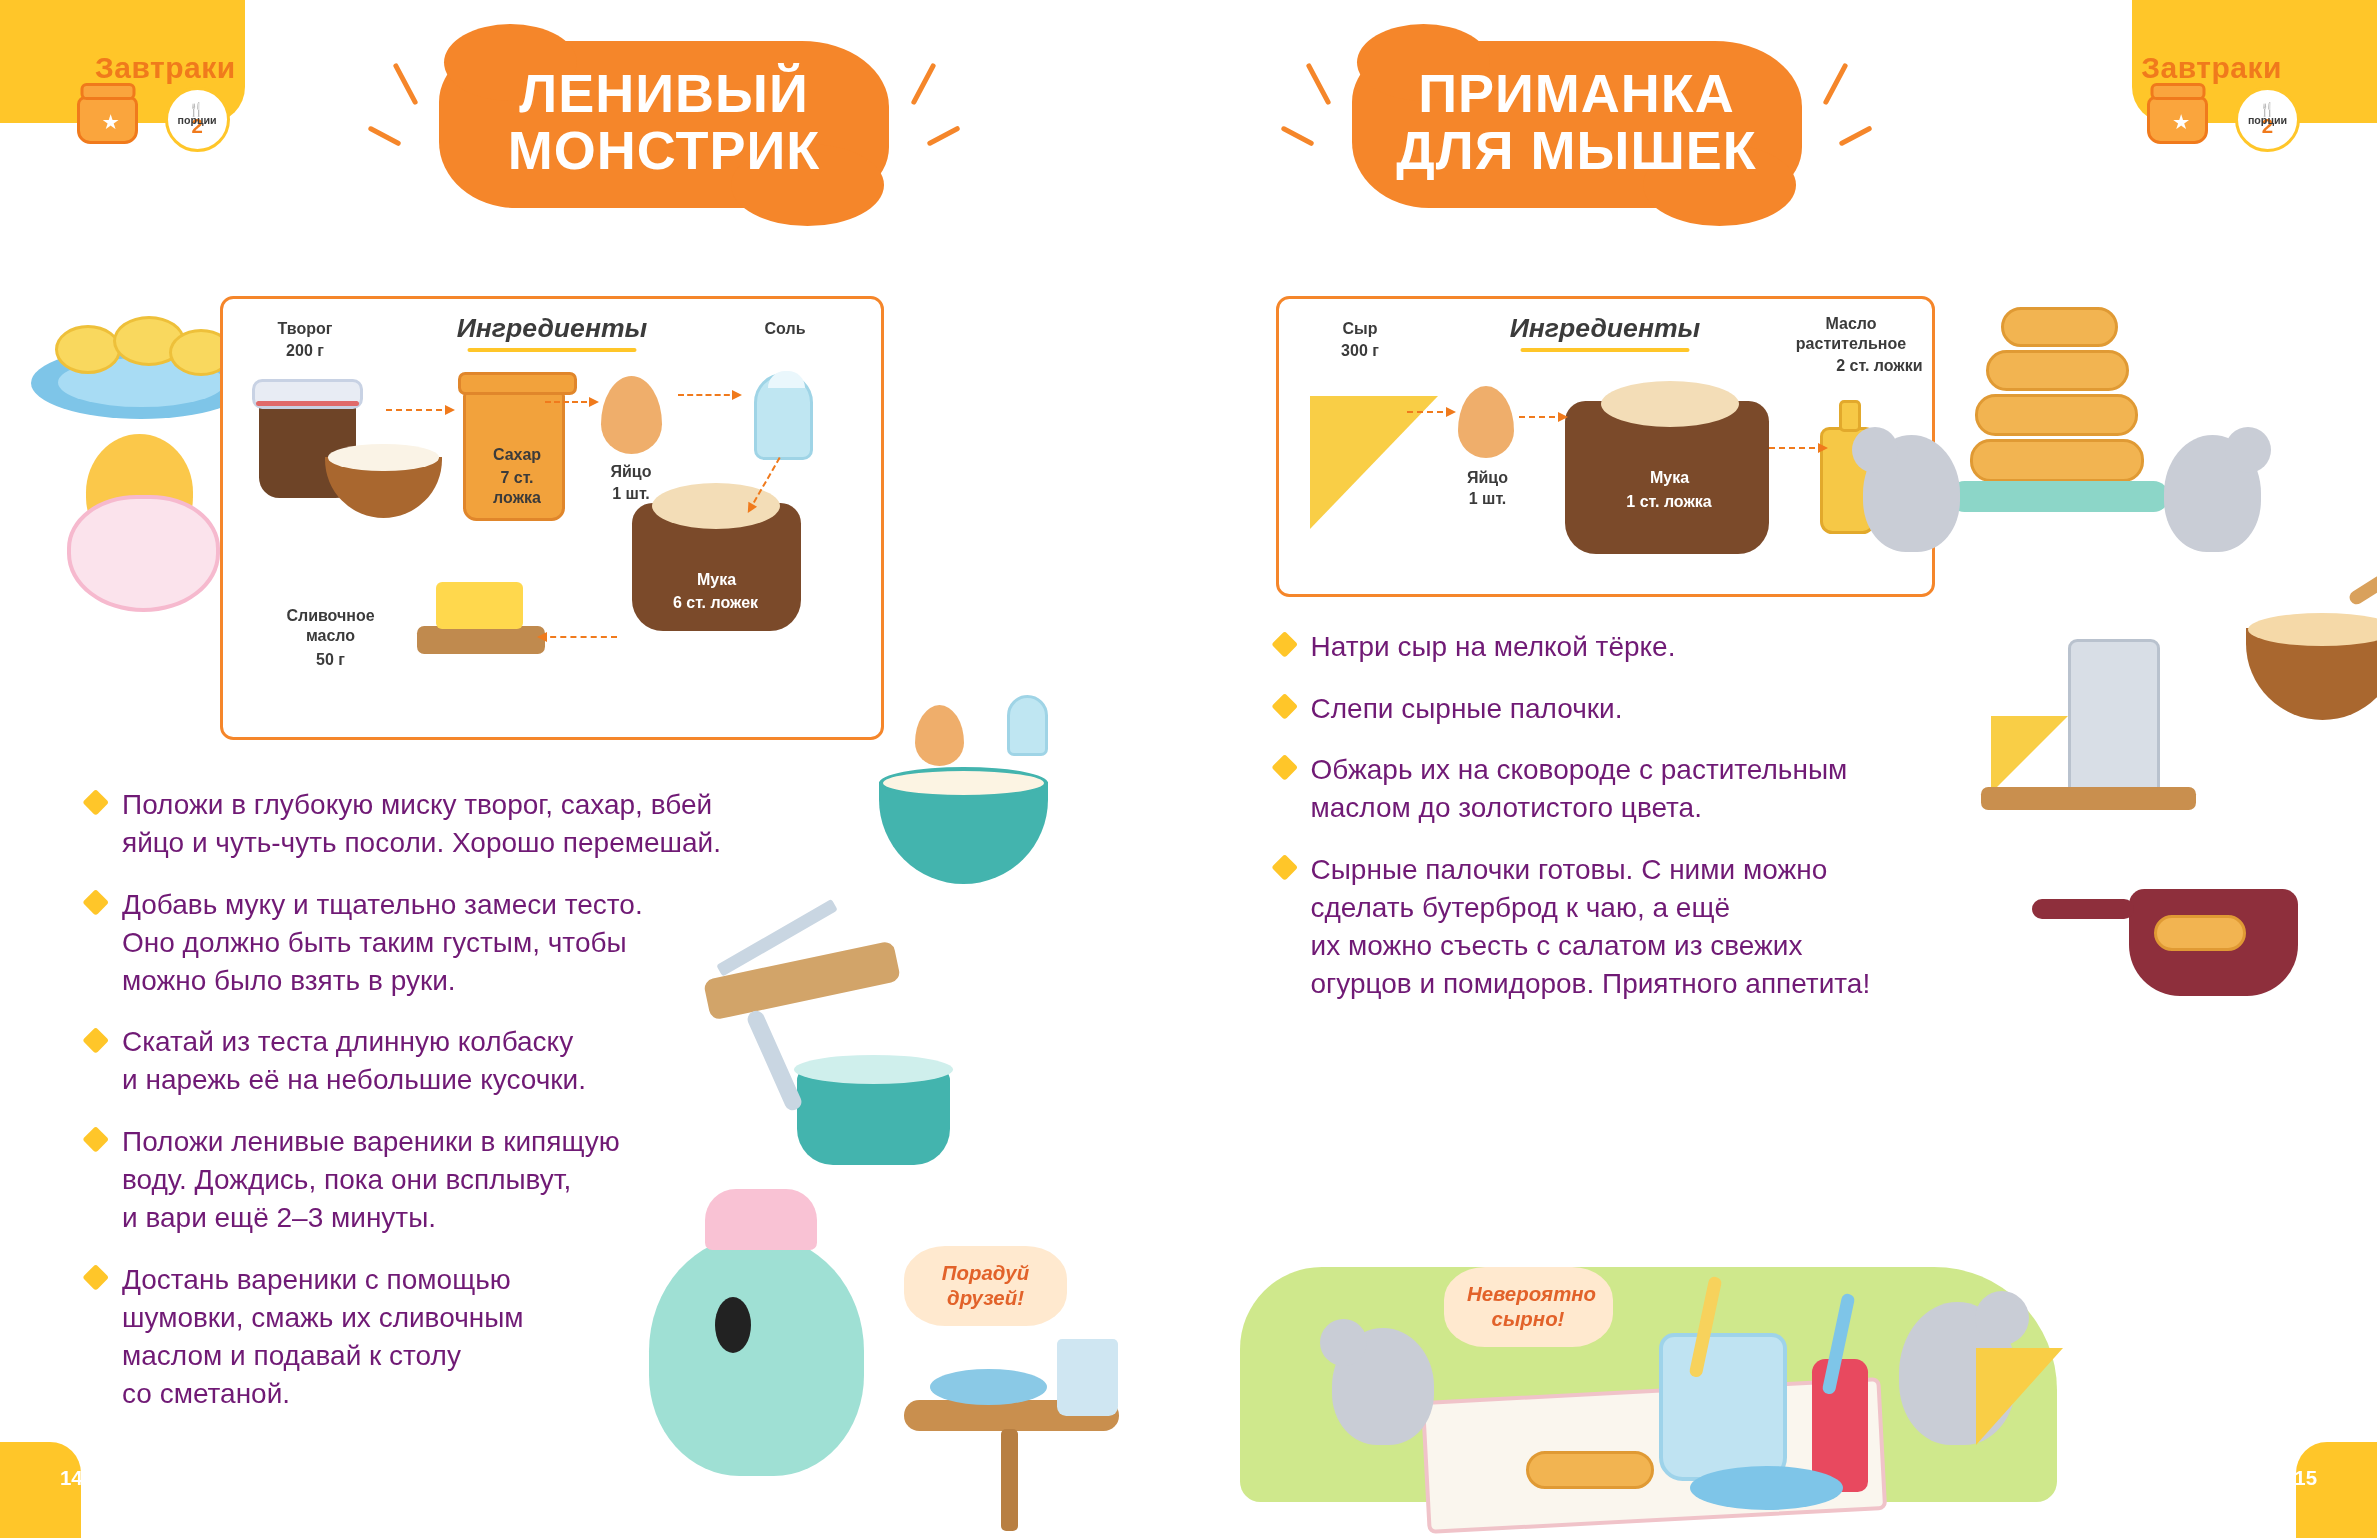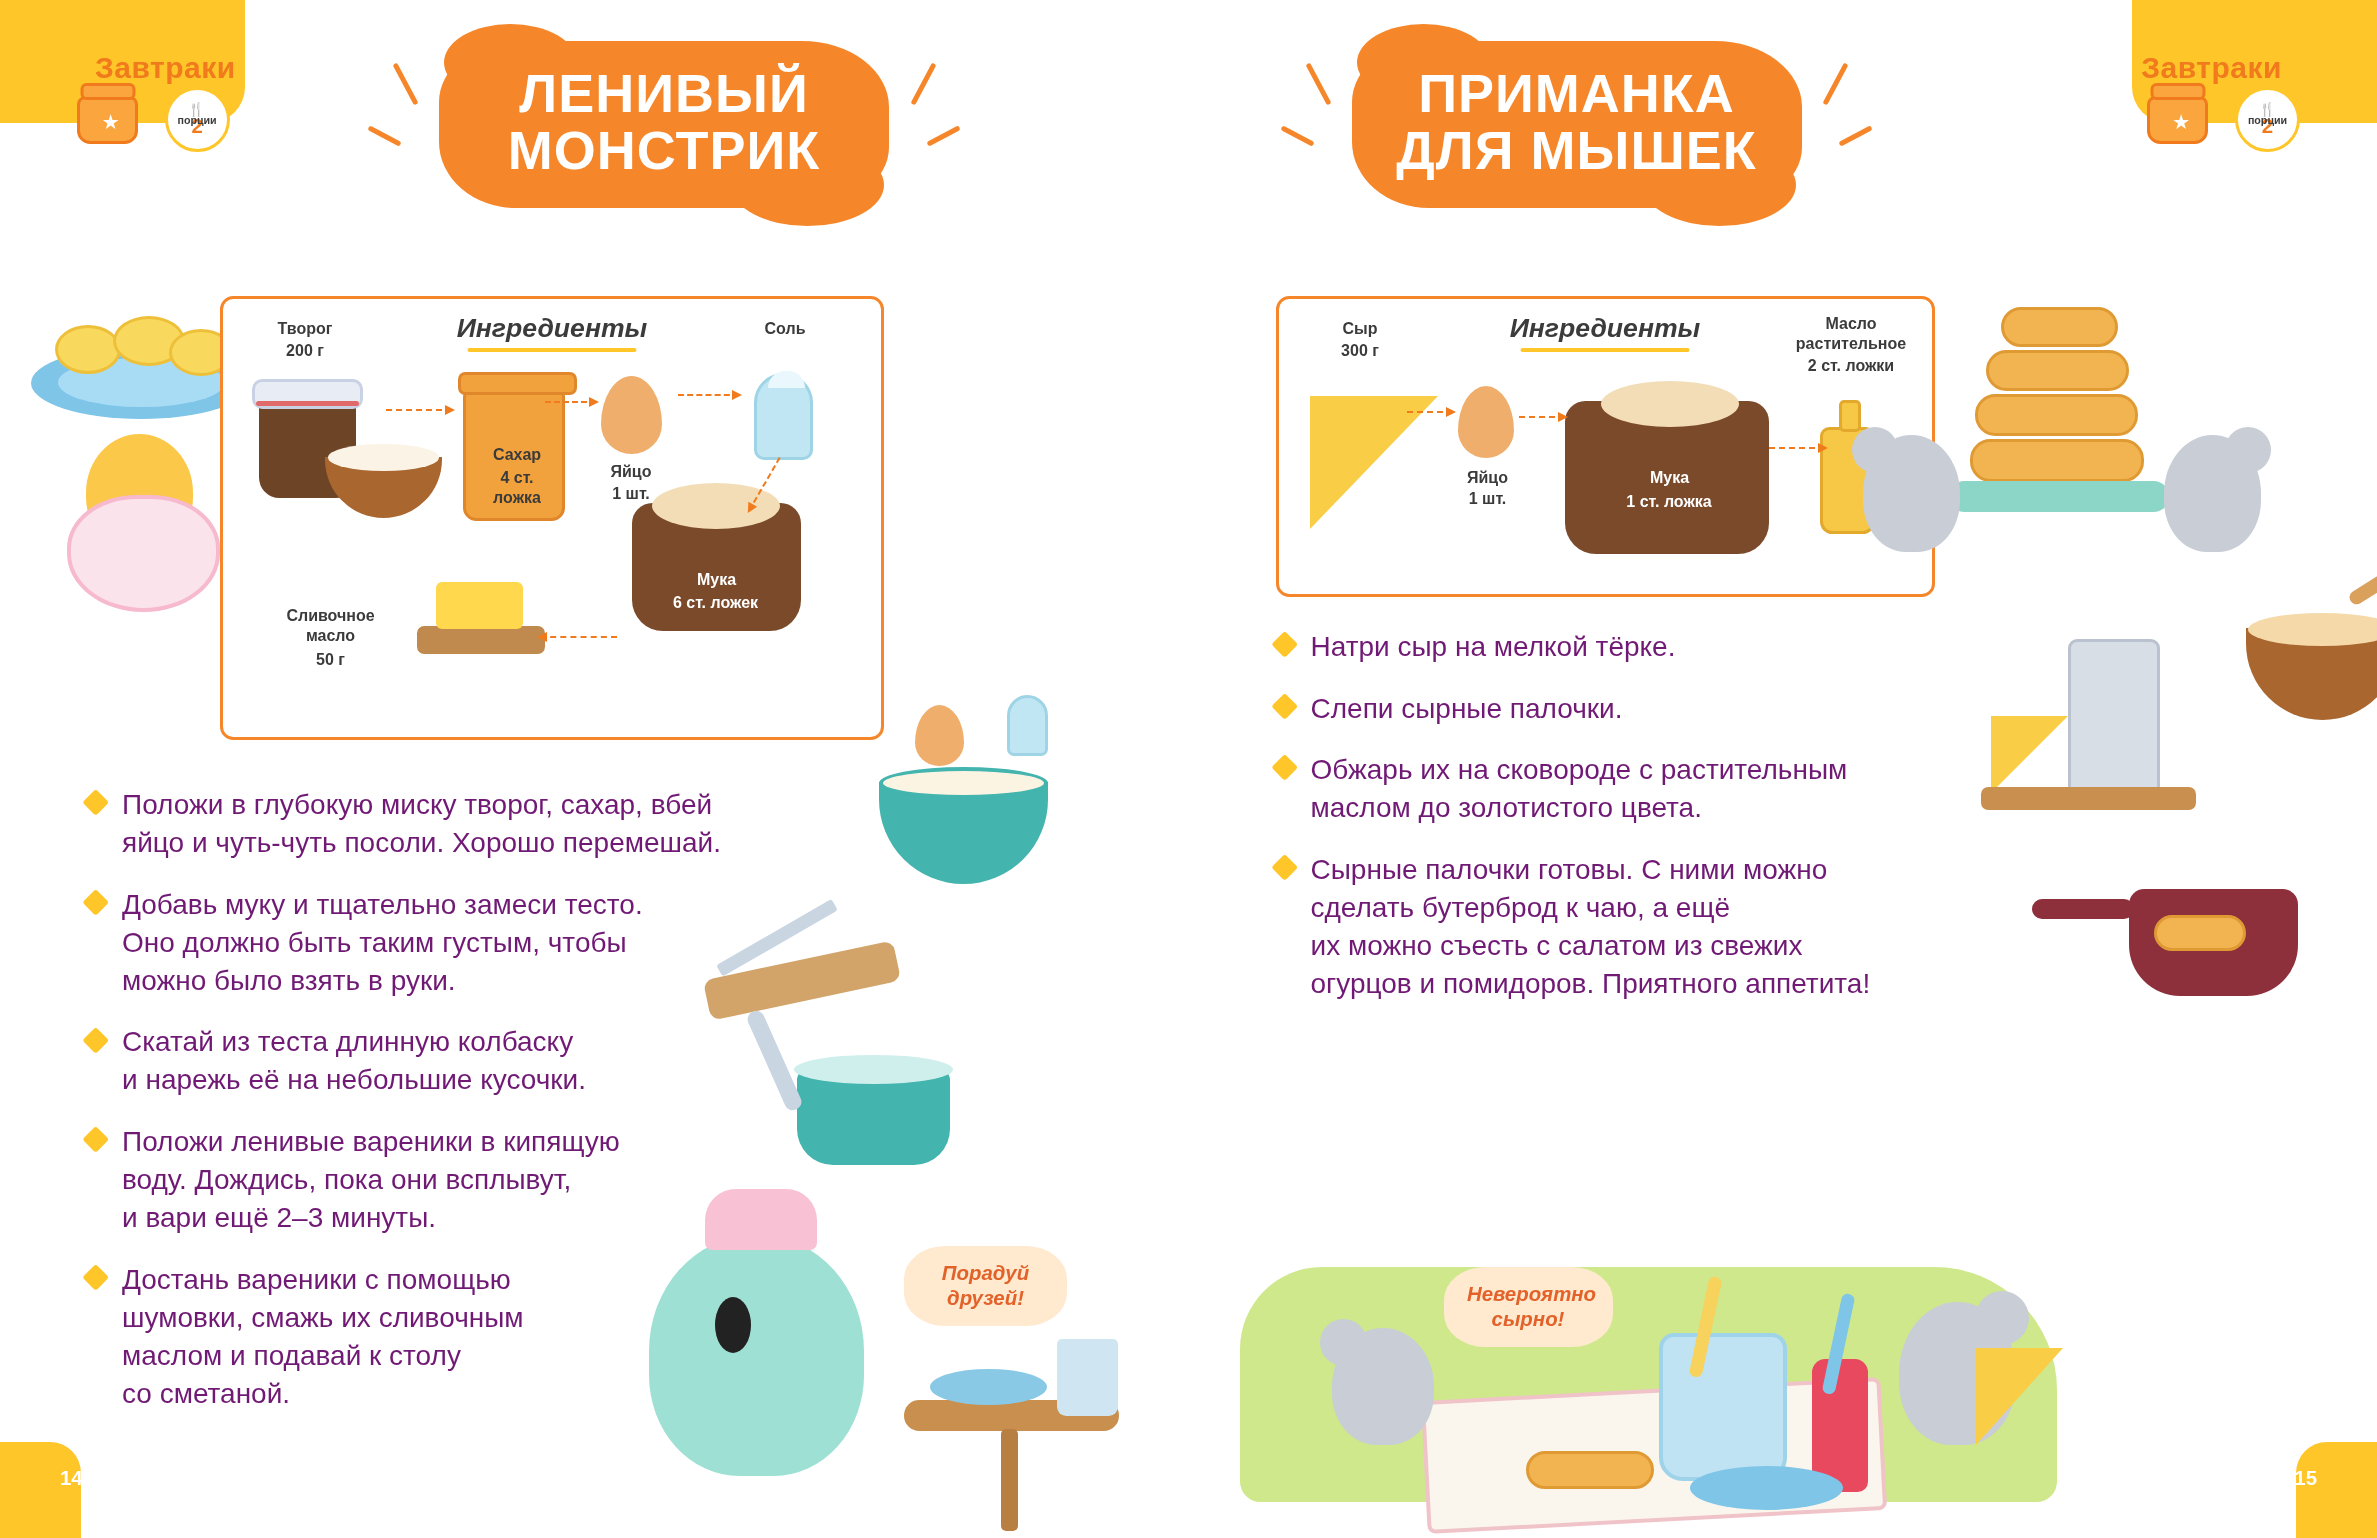--- a/index.html
+++ b/index.html
@@ -270,21 +270,21 @@
         <div class="jar-band"></div>
       </div>
       <div class="shape bowl" style="left:102px; top:158px;">
         <div class="bowl-milk"></div>
       </div>
 
       <div class="shape canister" style="left:240px; top:87px;">
         <div class="canister-lid"></div>
       </div>
       <div class="lbl" style="left:220px; top:146px; width:148px; color:#3B3B3B;">Сахар</div>
-      <div class="lbl" style="left:220px; top:169px; width:148px;">4 ст.
+      <div class="lbl" style="left:220px; top:169px; width:148px;">7 ст.
 ложка</div>
 
       <div class="shape egg" style="left:378px; top:77px;"></div>
       <div class="lbl" style="left:352px; top:163px; width:112px;">Яйцо</div>
       <div class="lbl" style="left:352px; top:185px; width:112px;">1  шт.</div>
 
       <div class="lbl" style="left:506px; top:20.4px; width:112px;">Соль</div>
       <div class="shape salt" style="left:531px; top:74px;">
         <div class="salt-cap"></div>
       </div>
@@ -426,21 +426,21 @@
       <div class="lbl" style="left:158px; top:190px; width:102px;">1  шт.</div>
 
       <div class="shape sack" style="left:286px; top:102px; width:204px; height:153px;">
         <div class="sack-top" style="left:36px; width:138px;"></div>
       </div>
       <div class="lbl" style="left:317px; top:169px; width:148px; color:#FFFFFF;">Мука</div>
       <div class="lbl" style="left:296px; top:193px; width:189px; color:#FFFFFF;">1 ст. ложка</div>
 
       <div class="lbl" style="left:501px; top:15.3px; width:143px;">Масло
 растительное</div>
-      <div class="lbl" style="left:501px; top:57px; width:143px;">2  ст.  ложки</div>
+      <div class="lbl" style="left:501px; top:57px; width:143px;text-align:right;">2  ст.  ложки</div>
       <div class="shape bottle" style="left:541px; top:128px;">
         <div class="bottle-neck"></div>
       </div>
 
       <div class="arrow" style="left:128px; top:112px; width:46px;"></div>
       <div class="arrow" style="left:240px; top:117px; width:46px;"></div>
       <div class="arrow" style="left:490px; top:148px; width:56px;"></div>
     </div>
 
     <div class="art" style="left:766px; top:307px;">

